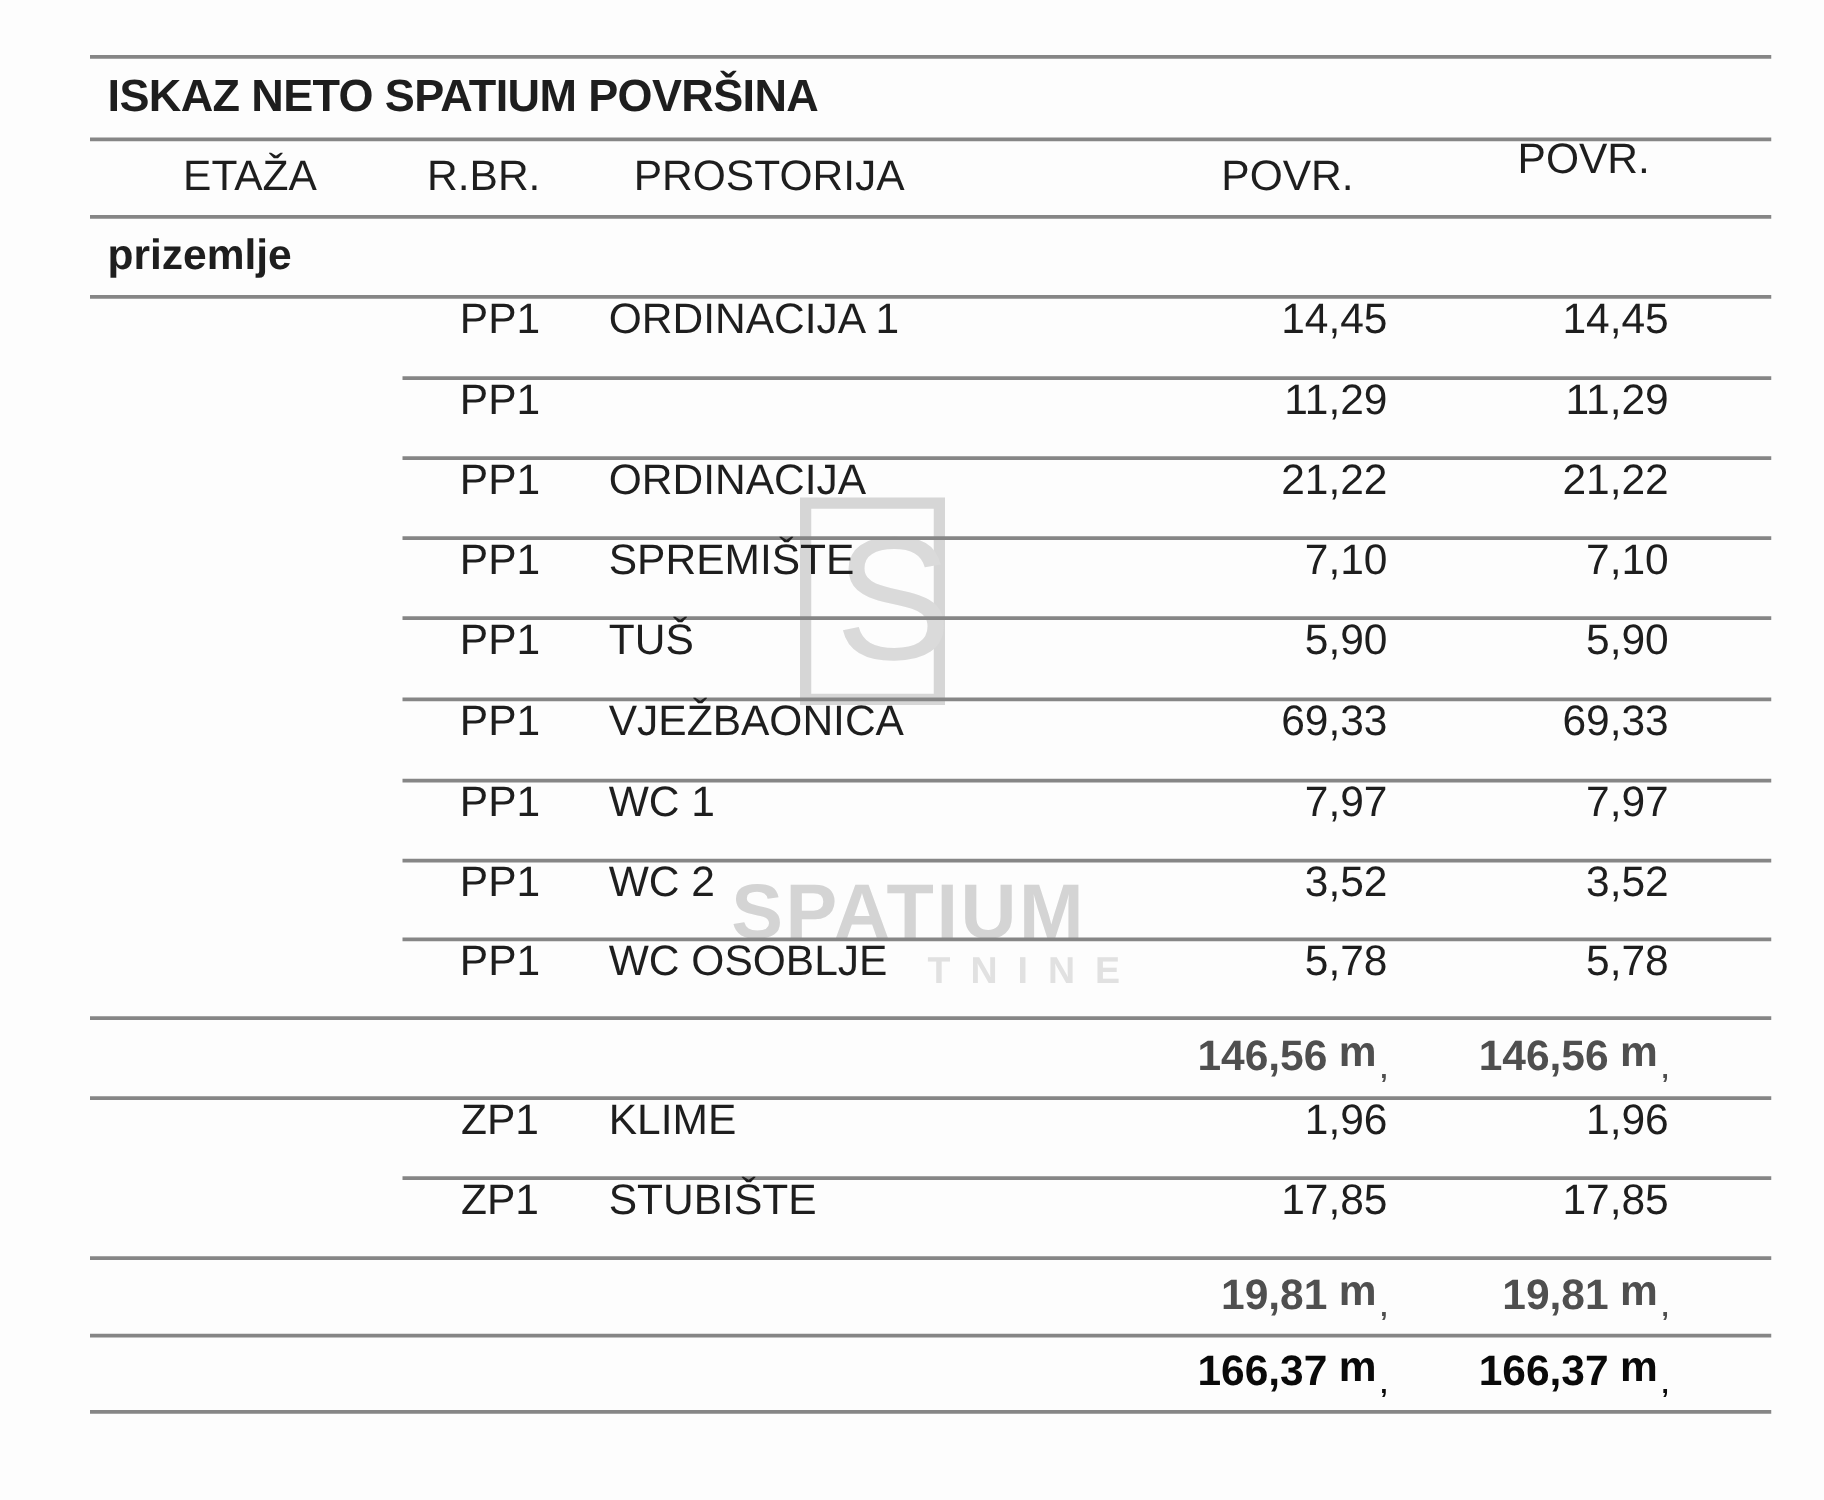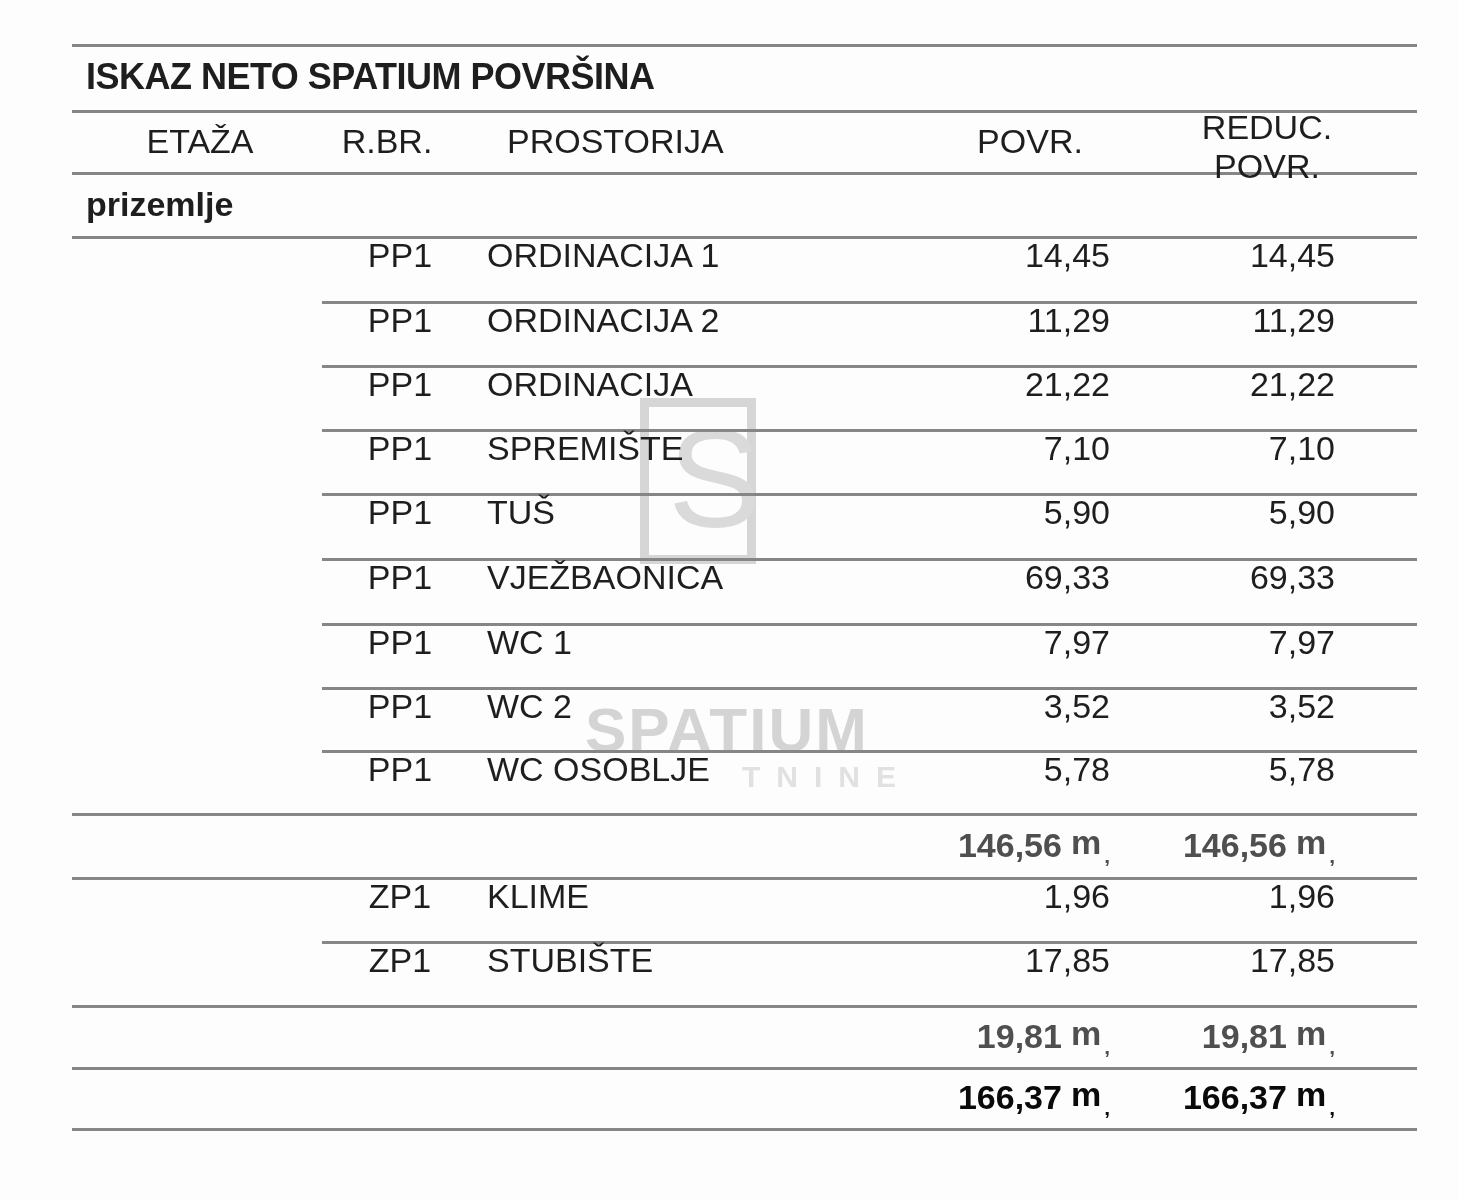--- a/index.html
+++ b/index.html
@@ -93,39 +93,37 @@
       <span class="title-text" style="position:static;">ISKAZ NETO SPATIUM POVRŠINA</span>
       <span style="width:86px;order:-1;flex:none;"></span>
     </div>
 
     <div class="band" style="top:110px;height:62px;">
       <div class="cell cell-hetaza vcenter" style="height:62px;justify-content:center;">ETAŽA</div>
       <div class="cell cell-hrbr vcenter" style="height:62px;justify-content:center;">R.BR.</div>
       <div class="cell cell-hprostorija vcenter" style="height:62px;">PROSTORIJA</div>
       <div class="cell cell-hpovr vcenter" style="height:62px;justify-content:center;">POVR.</div>
       <div class="cell cell-hreduc">
-        <div>REDUC.</div>
         <div>POVR.</div>
       </div>
     </div>
 
     <div class="band vcenter" style="top:172px;height:64px;">
       <span class="floor-text" style="position:static;margin-left:86px;">prizemlje</span>
     </div>
 
     <div id="rows">
         <div class="band row" style="top: 236px; height: 65px;">
           <div class="cell cell-rbr vcenter" style="height: 65px; justify-content: center;"><span>PP1</span></div>
           <div class="cell cell-name vcenter" style="height: 65px;"><span>ORDINACIJA 1</span></div>
           <div class="cell cell-povr vcenter" style="height: 65px; justify-content: flex-end;"><span>14,45</span></div>
           <div class="cell cell-reduc vcenter" style="height: 65px; justify-content: flex-end;"><span>14,45</span></div>
         </div>
         <div class="band row" style="top: 301px; height: 64px;">
           <div class="cell cell-rbr vcenter" style="height: 64px; justify-content: center;"><span>PP1</span></div>
-          <div class="cell cell-name vcenter" style="height: 64px;"><span>ORDINACIJA 2</span></div>
           <div class="cell cell-povr vcenter" style="height: 64px; justify-content: flex-end;"><span>11,29</span></div>
           <div class="cell cell-reduc vcenter" style="height: 64px; justify-content: flex-end;"><span>11,29</span></div>
         </div>
         <div class="band row" style="top: 365px; height: 64px;">
           <div class="cell cell-rbr vcenter" style="height: 64px; justify-content: center;"><span>PP1</span></div>
           <div class="cell cell-name vcenter" style="height: 64px;"><span>ORDINACIJA</span></div>
           <div class="cell cell-povr vcenter" style="height: 64px; justify-content: flex-end;"><span>21,22</span></div>
           <div class="cell cell-reduc vcenter" style="height: 64px; justify-content: flex-end;"><span>21,22</span></div>
         </div>
         <div class="band row" style="top: 429px; height: 64px;">

